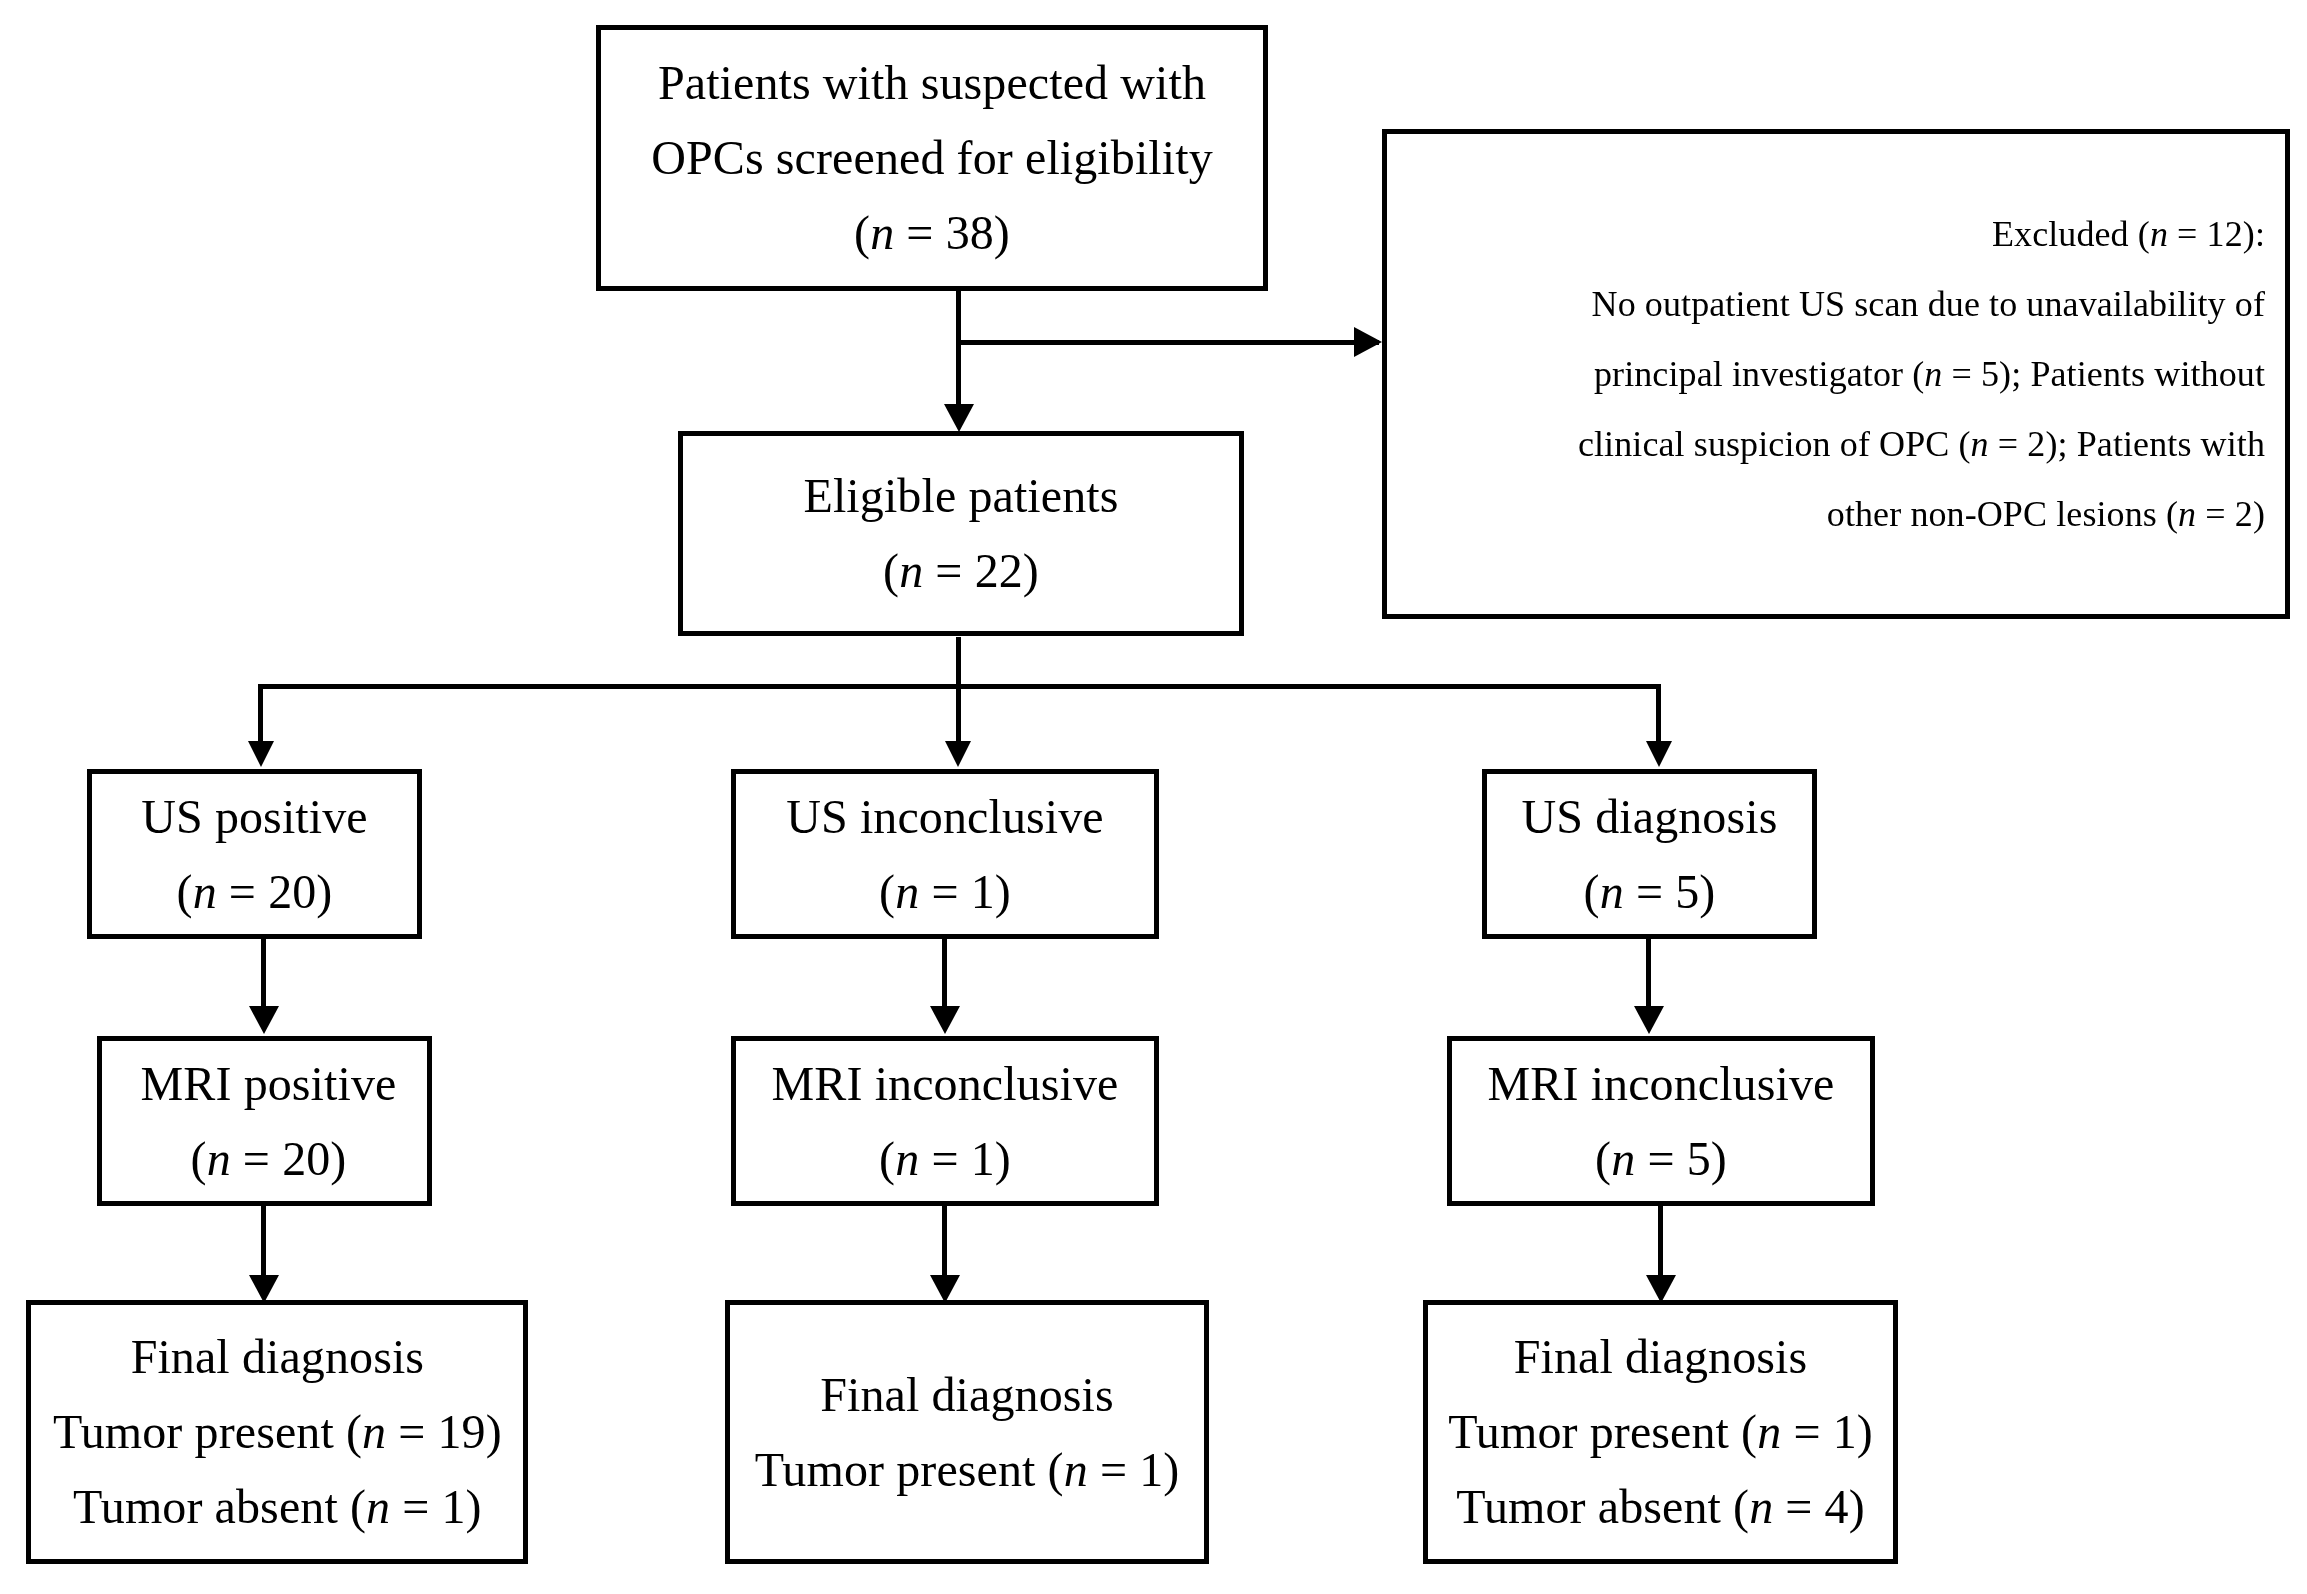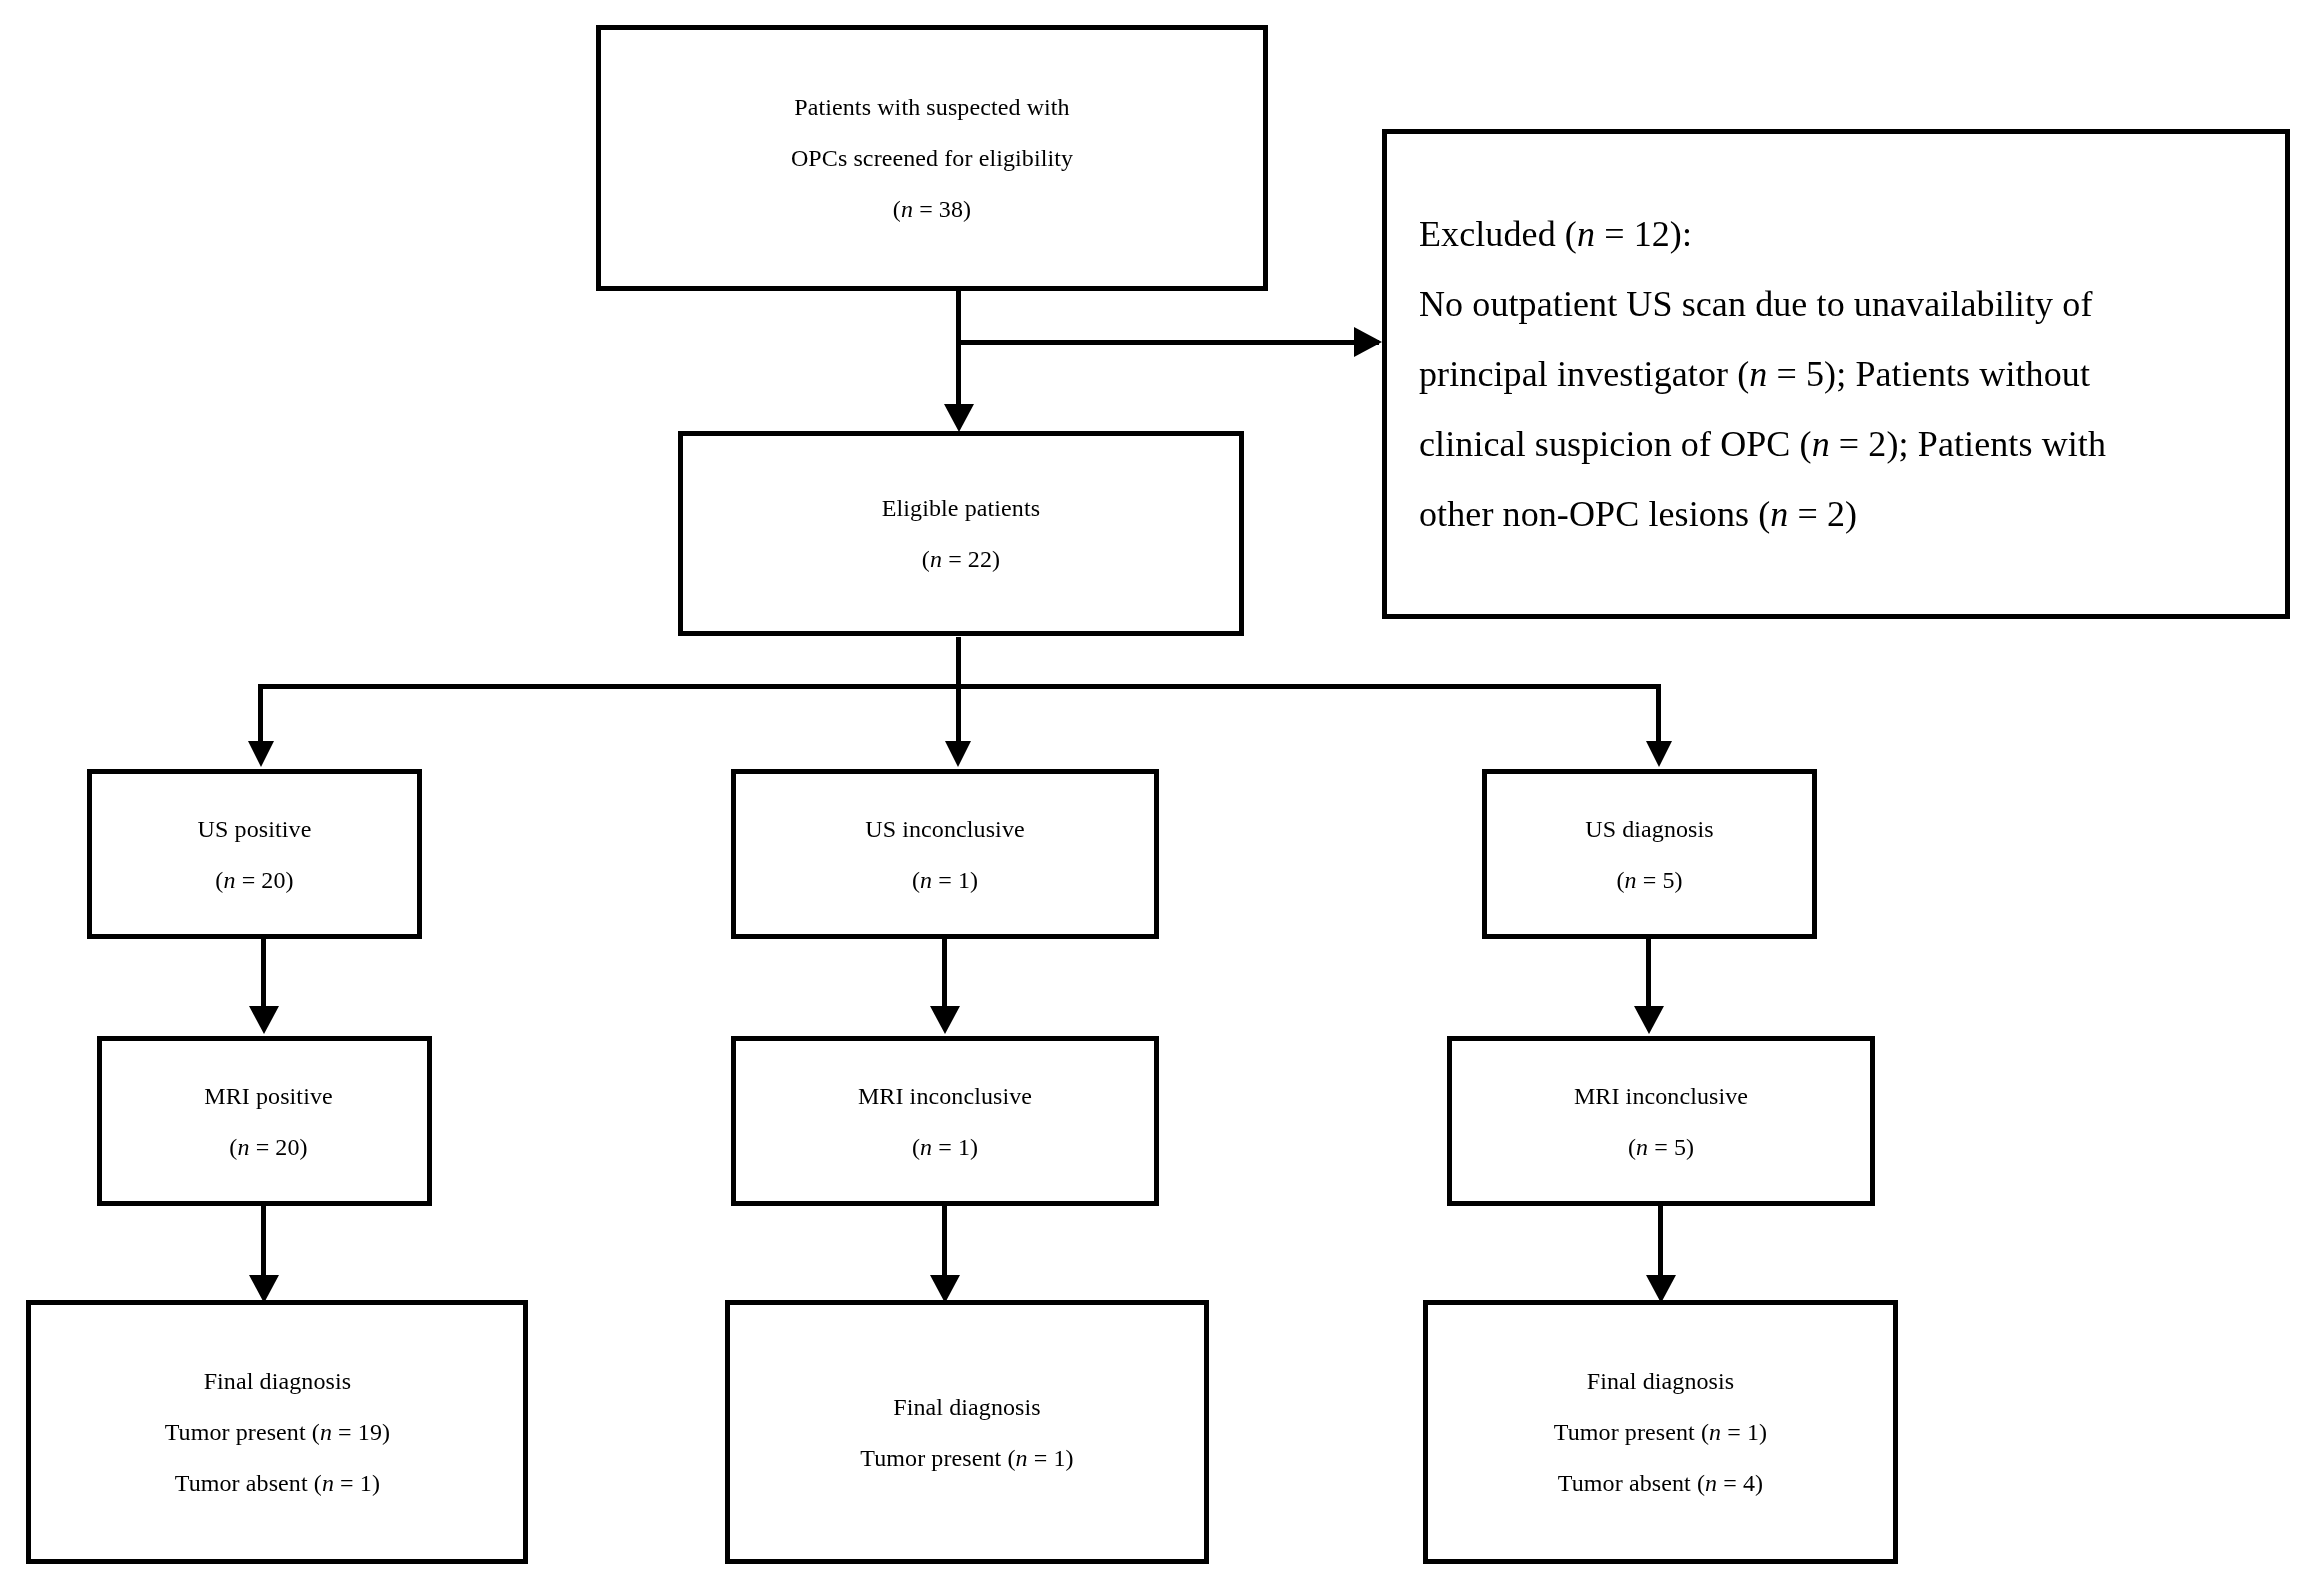--- a/index.html
+++ b/index.html
@@ -26,29 +26,29 @@
     display: flex;
     flex-direction: column;
     align-items: center;
     justify-content: center;
     text-align: center;
     line-height: 1.0;
   }
   .node .ln {
     display: block;
     white-space: nowrap;
-    font-size: 24px;
+    font-size: 48px;
     letter-spacing: 0.1px;
   }
   .node .ln + .ln { margin-top: 27px; }
 
   .node.excluded {
-    align-items: flex-start;
+    align-items: flex-end;
     justify-content: center;
-    padding: 0 32px;
+    padding: 0 20px;
   }
   .node.excluded .ln {
     text-align: left;
     font-size: 36px;
   }
   .node.excluded .ln.center { text-align: center; }
   .node.excluded .ln + .ln { margin-top: 34px; }
 
   
   i.nv { font-style: italic; }

